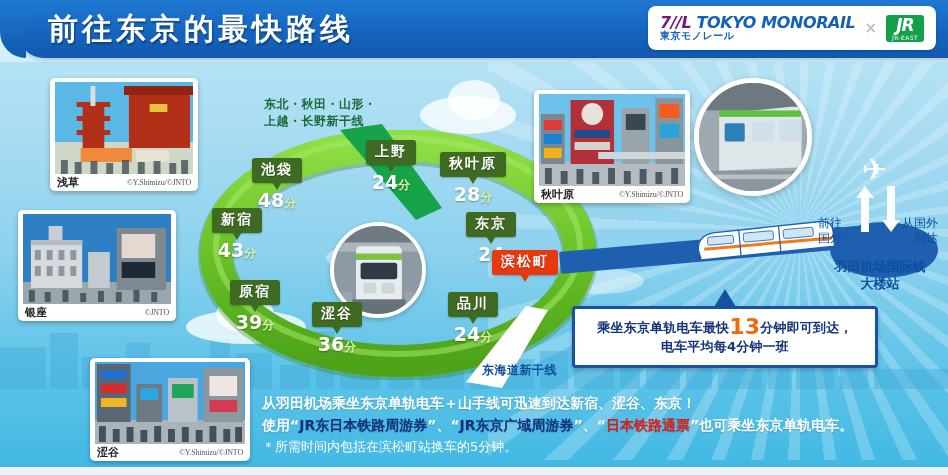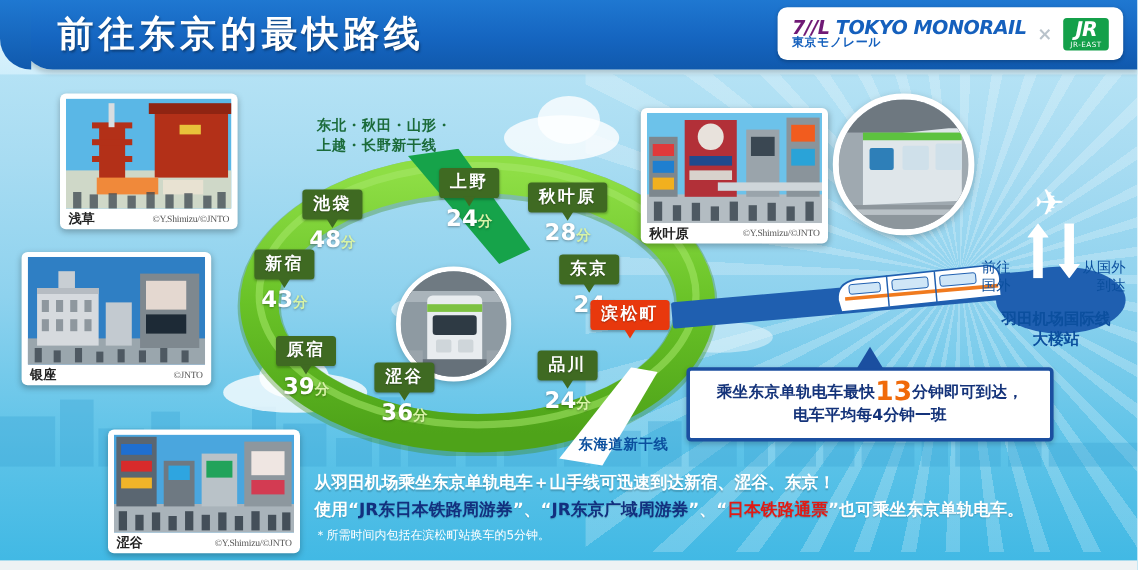--- a/index.html
+++ b/index.html
@@ -192,21 +192,21 @@
   .bottom-text .b1 {
     font-size:14px; font-weight:bold; color:#fff; line-height:22px;
     text-shadow:0 1px 1px rgba(0,0,0,.18);
   }
   .bottom-text .b2 {
     font-size:14px; font-weight:bold; color:#fff; line-height:22px;
     text-shadow:0 1px 1px rgba(0,0,0,.18);
   }
   .bottom-text .b2 .pass-blue { color:#12307f;margin-top:36px; }
   .bottom-text .b2 .pass-red  { color:#e01b15; }
-  .bottom-text .note { font-size:10px; color:#fff; line-height:18px; margin-top:2px; }
+  .bottom-text .note { font-size:13px; color:#fff; line-height:18px; margin-top:2px; }
   .footer-strip {
     position:absolute; left:0; bottom:0; width:100%; height:8px;
     background:#eef2f4;
   }
 </style>
 </head>
 <body>
 
 <div class="poster">
 

